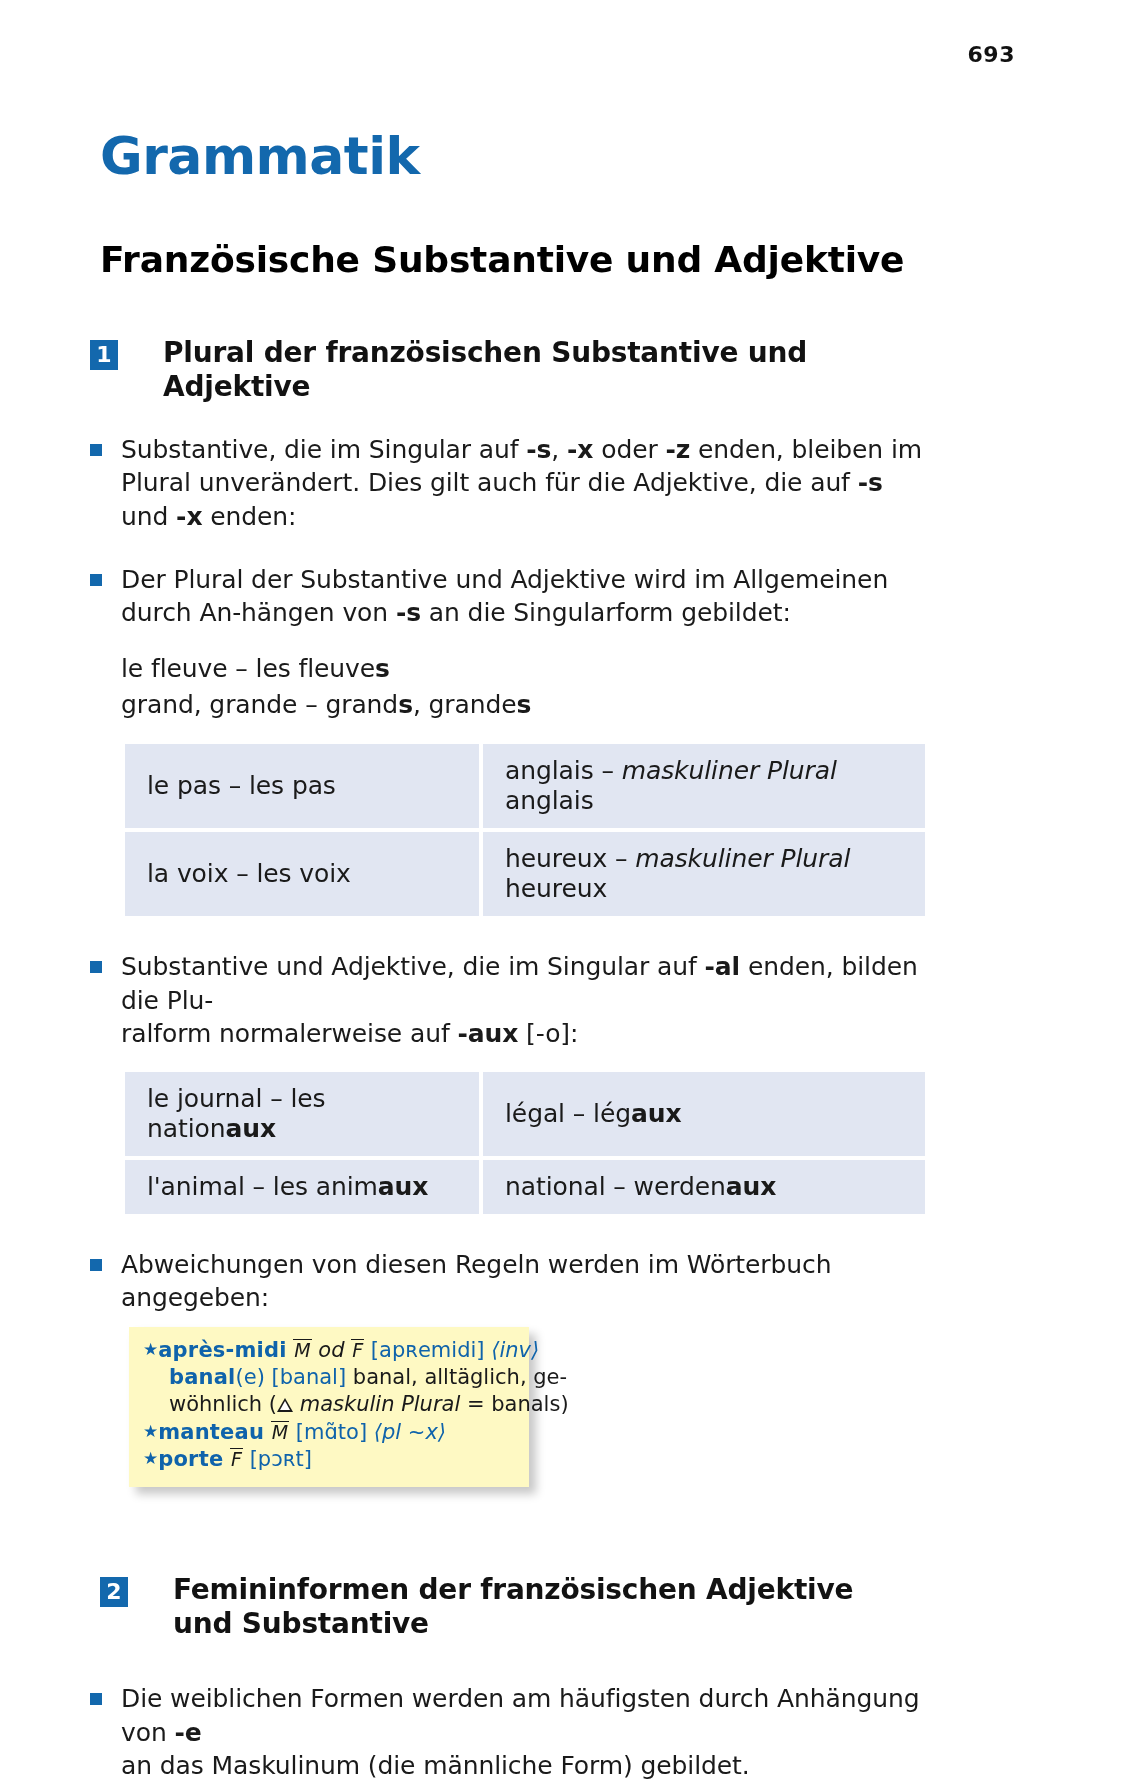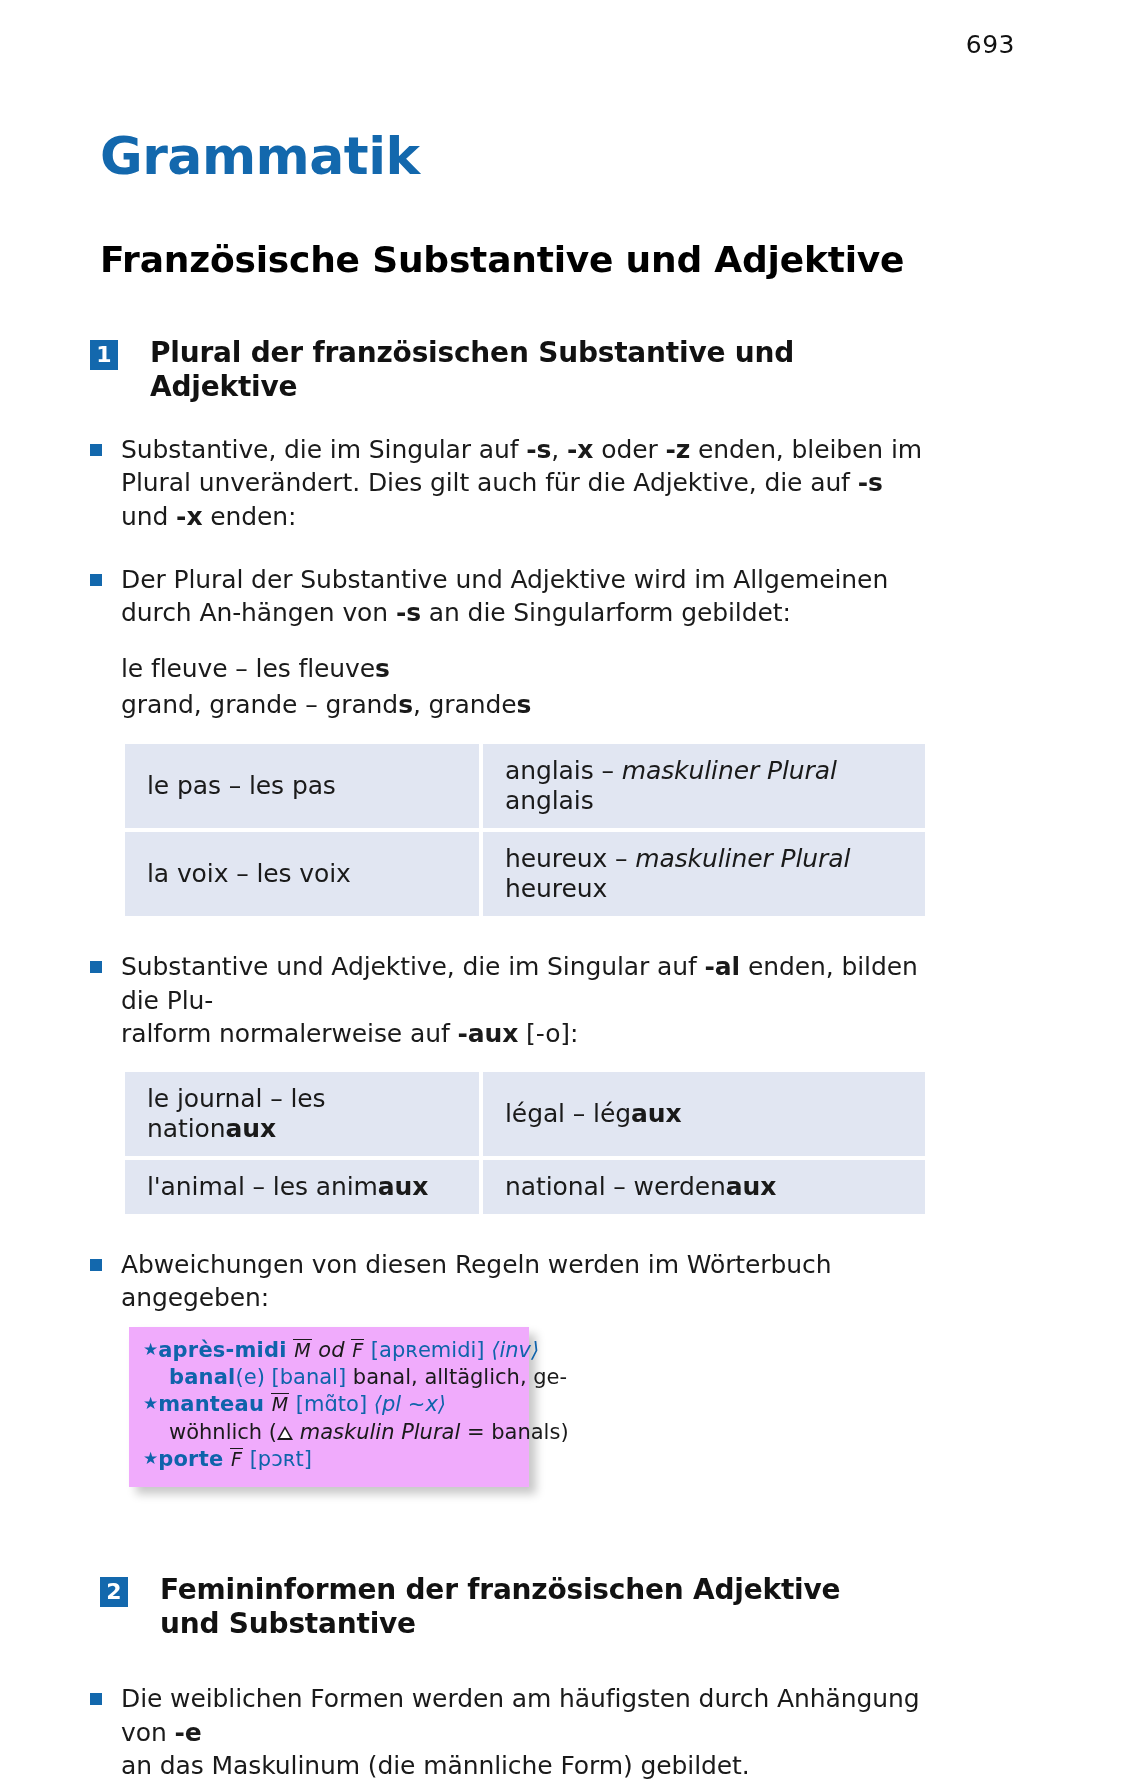--- a/index.html
+++ b/index.html
@@ -17,24 +17,24 @@
   }
   .page {
     position: relative;
     width: 1137px;
     height: 1786px;
     box-sizing: border-box;
     padding: 0;
   }
   .folio {
     position: absolute;
-    top: 30px;
+    top: 42px;
     right: 122px;
-    font-size: 25px;
-    font-weight: normal;
+    font-size: 22px;
+    font-weight: bold;
     letter-spacing: 0.5px;
     color: #111111;
   }
   .content {
     position: absolute;
     left: 100px;
     top: 0;
     width: 830px;
   }
   h1.doc-title {
@@ -67,21 +67,21 @@
     height: 30px;
     background: #1368ad;
     color: #ffffff;
     font-size: 22px;
     font-weight: bold;
     line-height: 30px;
     text-align: center;
     margin-top: 4px;
   }
   .num-heading-text {
-    margin-left: 32px;
+    margin-left: 45px;
     font-size: 28px;
     font-weight: bold;
     line-height: 1.20;
     color: #121212;
     letter-spacing: -0.2px;
   }
   .bullet-block {
     display: flex;
     align-items: flex-start;
     margin-top: 30px;
@@ -132,21 +132,21 @@
 
   
   .dict-wrap {
     position: relative;
     margin-top: 12px;
     margin-left: 29px;
     width: 400px;
   }
   .dict-card {
     position: relative;
-    background: #f0abfc;
+    background: #fef9c3;
     padding: 10px 16px 14px 14px;
     box-shadow: 7px 7px 9px rgba(0,0,0,0.22);
     font-size: 21px;
     line-height: 1.30;
     color: #1a1a1a;
   }
   .dict-line { white-space: nowrap; }
   .dict-line.indent { padding-left: 26px; }
   .star { color: #0f63ab; font-size: 17px; vertical-align: 2px; }
   .hw { color: #0f63ab; font-weight: bold; letter-spacing: 0.2px; }
@@ -276,32 +276,32 @@
           <span class="ipa">[apʀemidi]</span>
           <span class="gram">⟨inv⟩</span>
         </div>
 
         <div class="dict-line indent">
           <span class="hw">banal</span><span class="hw-paren">(e)</span>
           <span class="ipa">[banal]</span>
           <span>banal, alltäglich, ge-</span>
         </div>
 
+        <div class="dict-line indent">
+          <span>wöhnlich (</span><span class="warn-tri"></span>
+          <span class="note-it">maskulin Plural</span><span> = banals)</span>
+        </div>
+
         <div class="dict-line">
           <span class="star">★</span><span class="hw">manteau</span>
           <span class="gender">M</span>
           <span class="ipa">[mɑ̃to]</span>
           <span class="gram">⟨pl ~x⟩</span>
         </div>
 
-        <div class="dict-line indent">
-          <span>wöhnlich (</span><span class="warn-tri"></span>
-          <span class="note-it">maskulin Plural</span><span> = banals)</span>
-        </div>
-
         <div class="dict-line">
           <span class="star">★</span><span class="hw">porte</span>
           <span class="gender">F</span>
           <span class="ipa">[pɔʀt]</span>
         </div>
 
       </div>
     </div>
 
     <div class="heading2-wrap">

